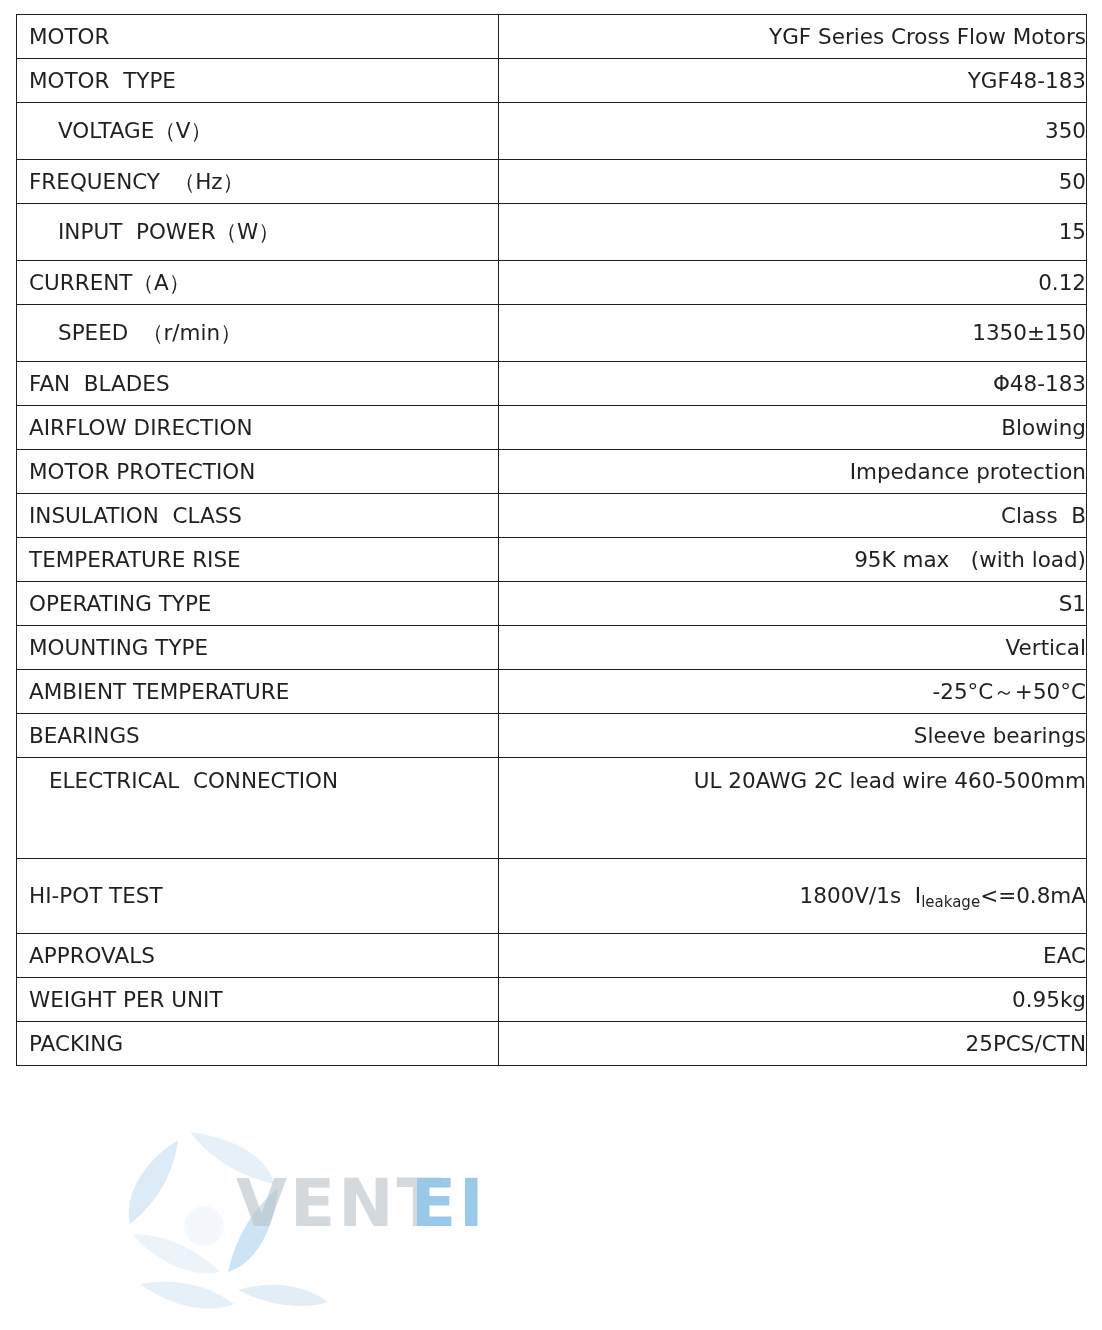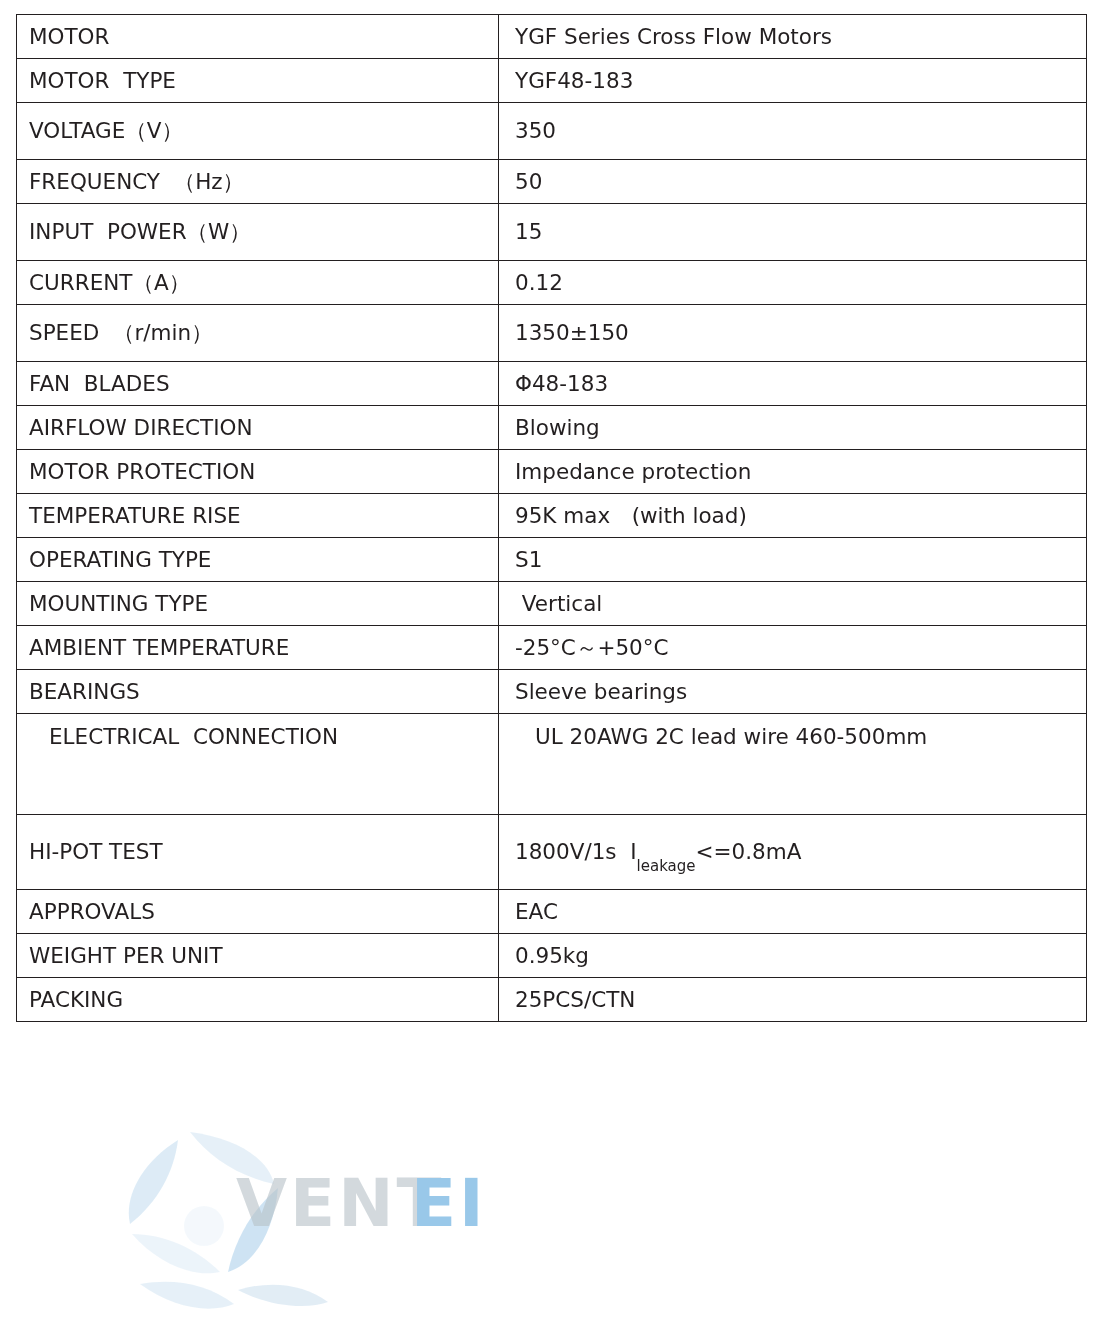--- a/index.html
+++ b/index.html
@@ -54,34 +54,35 @@
     padding: 6px 0 6px 12px;
     line-height: 1.18;
     white-space: pre;
   }
   .cell-value {
     font-size: 21.5px;
     color: #231f20;
     padding: 6px 0 6px 16px;
     line-height: 1.18;
     white-space: pre;
+    text-align: right;
   }
 
   
   tr.h-std td { height: 43px; margin-left: 16px; }
-  tr.h-tall td { height: 56px; }
+  tr.h-tall td { height: 56px; padding-left: 29px; }
   tr.h-rot td  { height: 84px; }
   tr.h-elec td { height: 100px; padding-left: 20px; }
   tr.h-hipot td { height: 74px; }
 
   .sub {
     font-size: 15px;
     vertical-align: baseline;
     position: relative;
-    top: 12px;
+    top: 4px;
   }
   td.top-align { vertical-align: top; }
   td.top-align .cell-label,
   td.top-align .cell-value { padding-top: 10px; }
 </style>
 </head>
 <body>
 
 <div class="watermark">
   <svg width="460" height="215" viewBox="0 0 460 215" xmlns="http://www.w3.org/2000/svg">
@@ -193,20 +194,28 @@
 
     <tr class="h-std">
       <td>
           <div class="cell-label">MOTOR PROTECTION</div>
         </td>
       <td>
           <div class="cell-value">Impedance protection</div>
         </td>
     </tr>
 
+    <tr class="h-std">
+      <td>
+          <div class="cell-label">INSULATION  CLASS</div>
+        </td>
+      <td>
+          <div class="cell-value">Class  B</div>
+        </td>
+    </tr>
 
     <tr class="h-std">
       <td>
           <div class="cell-label">TEMPERATURE RISE</div>
         </td>
       <td>
           <div class="cell-value">95K max　(with load)</div>
         </td>
     </tr>
 

